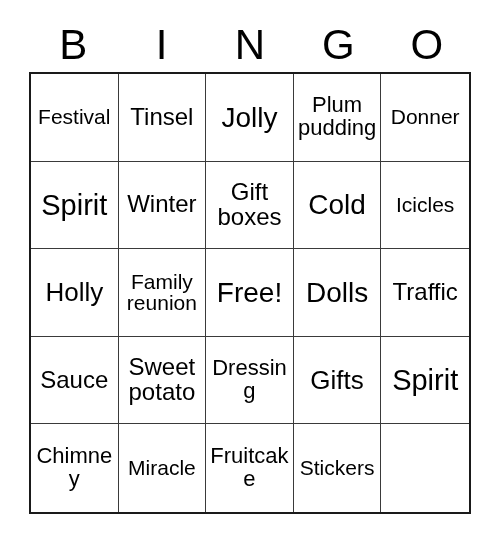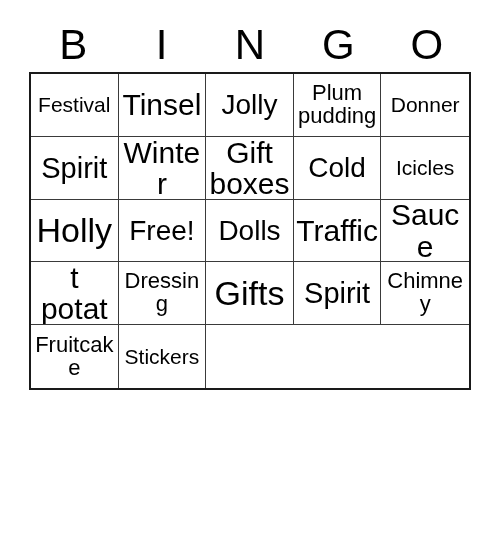--- a/index.html
+++ b/index.html
@@ -38,21 +38,21 @@
     line-height: 1;
     font-weight: normal;
     color: #000;
     letter-spacing: 0px;
   }
   #grid {
     position: absolute;
     left: 29px;
     top: 72px;
     width: 442px;
-    height: 318px;
+    height: 442px;
     border: 2px solid #1a1a1a;
     box-sizing: border-box;
     display: grid;
     grid-template-columns: repeat(5, 1fr);
     grid-template-rows: repeat(5, 1fr);
   }
   .cell {
     border-right: 1px solid #3a3a3a;
     border-bottom: 1px solid #3a3a3a;
     box-sizing: border-box;
@@ -65,24 +65,24 @@
   }
   .cell:nth-child(5n) { border-right: none; }
   .cell:nth-child(n+21) { border-bottom: none; }
   .cell-text {
     display: block;
     width: 100%;
     line-height: 1.04;
     word-break: break-word;
     color: #000;
   }
-  .s-xxl { font-size: 34px; }
+  .s-xxl { font-size: 26px; }
   .s-xl  { font-size: 28px; }
   .s-lg  { font-size: 29px; }
-  .s-md  { font-size: 30px; text-align: center; }
+  .s-md  { font-size: 24px; text-align: center; }
   .s-sm  { font-size: 21px; }
   .s-xs  { font-size: 22px; }
   .s-xxs { font-size: 11px; }
 </style>
 </head>
 <body>
 
 <div id="card">
 
   <div id="header-row">
@@ -124,20 +124,23 @@
         <span class="cell-text s-xl">Cold</span>
       </div>
     <div class="cell">
         <span class="cell-text s-sm">Icicles</span>
       </div>
 
     <div class="cell">
         <span class="cell-text s-xxl">Holly</span>
       </div>
     <div class="cell">
+        <span class="cell-text s-sm">Family reunion</span>
+      </div>
+    <div class="cell">
         <span class="cell-text s-xl">Free!</span>
       </div>
     <div class="cell">
         <span class="cell-text s-xl">Dolls</span>
       </div>
 
     <div class="cell">
         <span class="cell-text s-md">Traffic</span>
       </div>
     <div class="cell">
@@ -153,20 +156,23 @@
         <span class="cell-text s-xxl">Gifts</span>
       </div>
 
     <div class="cell">
         <span class="cell-text s-lg">Spirit</span>
       </div>
     <div class="cell">
         <span class="cell-text s-xs">Chimney</span>
       </div>
     <div class="cell">
+        <span class="cell-text s-sm">Miracle</span>
+      </div>
+    <div class="cell">
         <span class="cell-text s-xs">Fruitcake</span>
       </div>
     <div class="cell">
         <span class="cell-text s-sm">Stickers</span>
       </div>
 
   </div>
 </div>
 
 </body></html>

